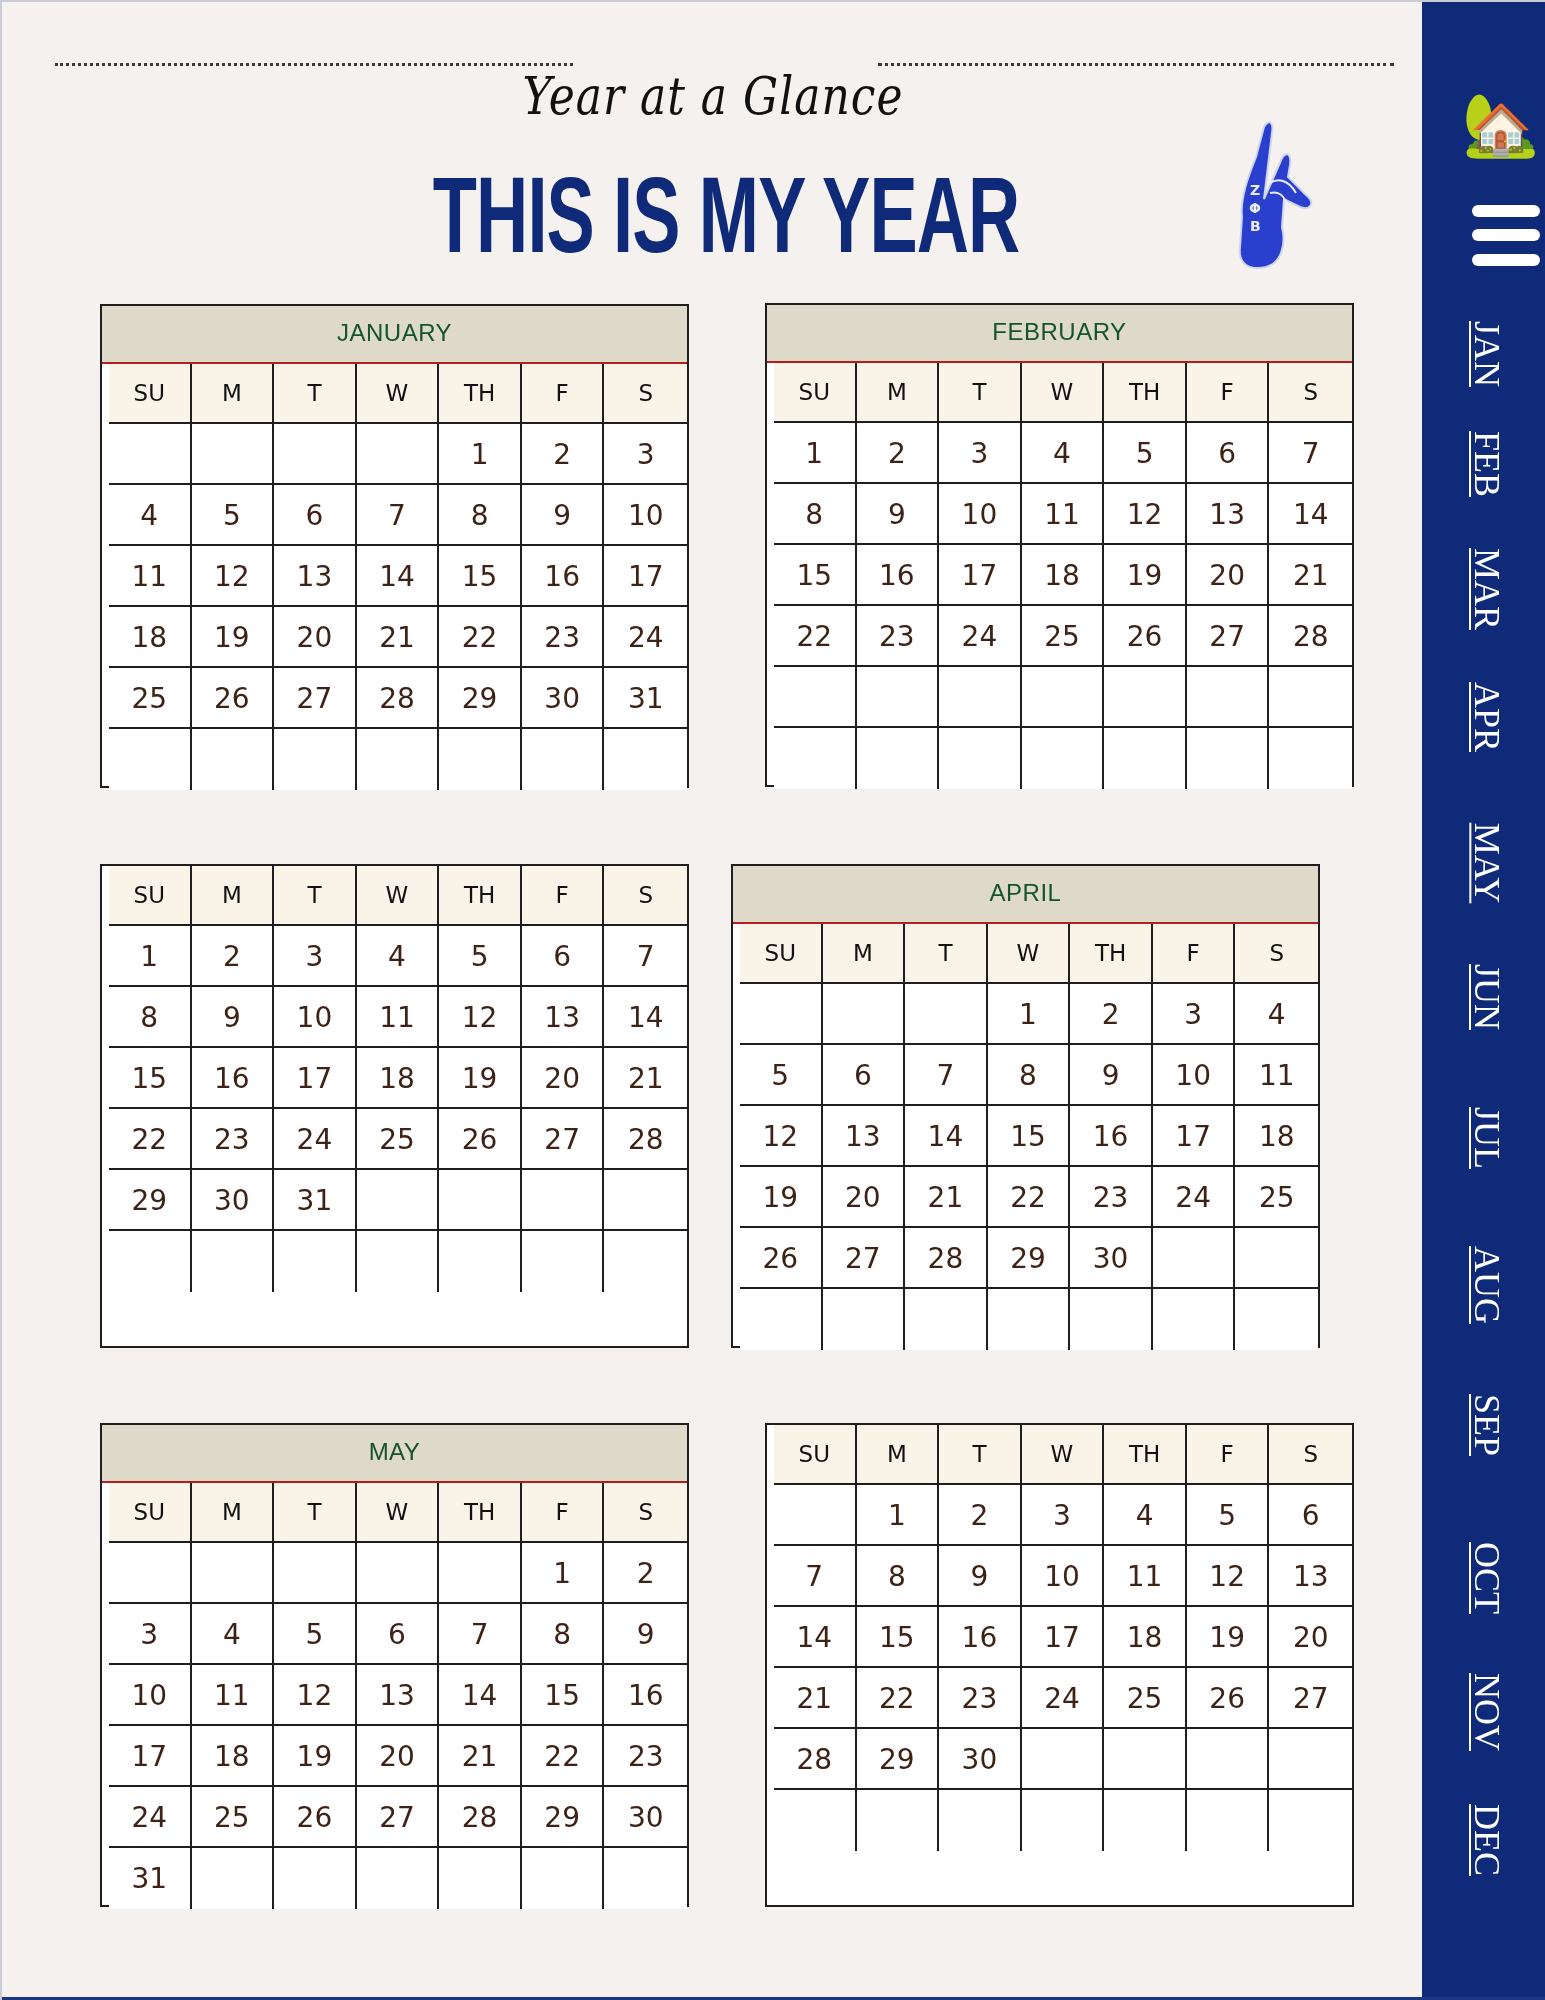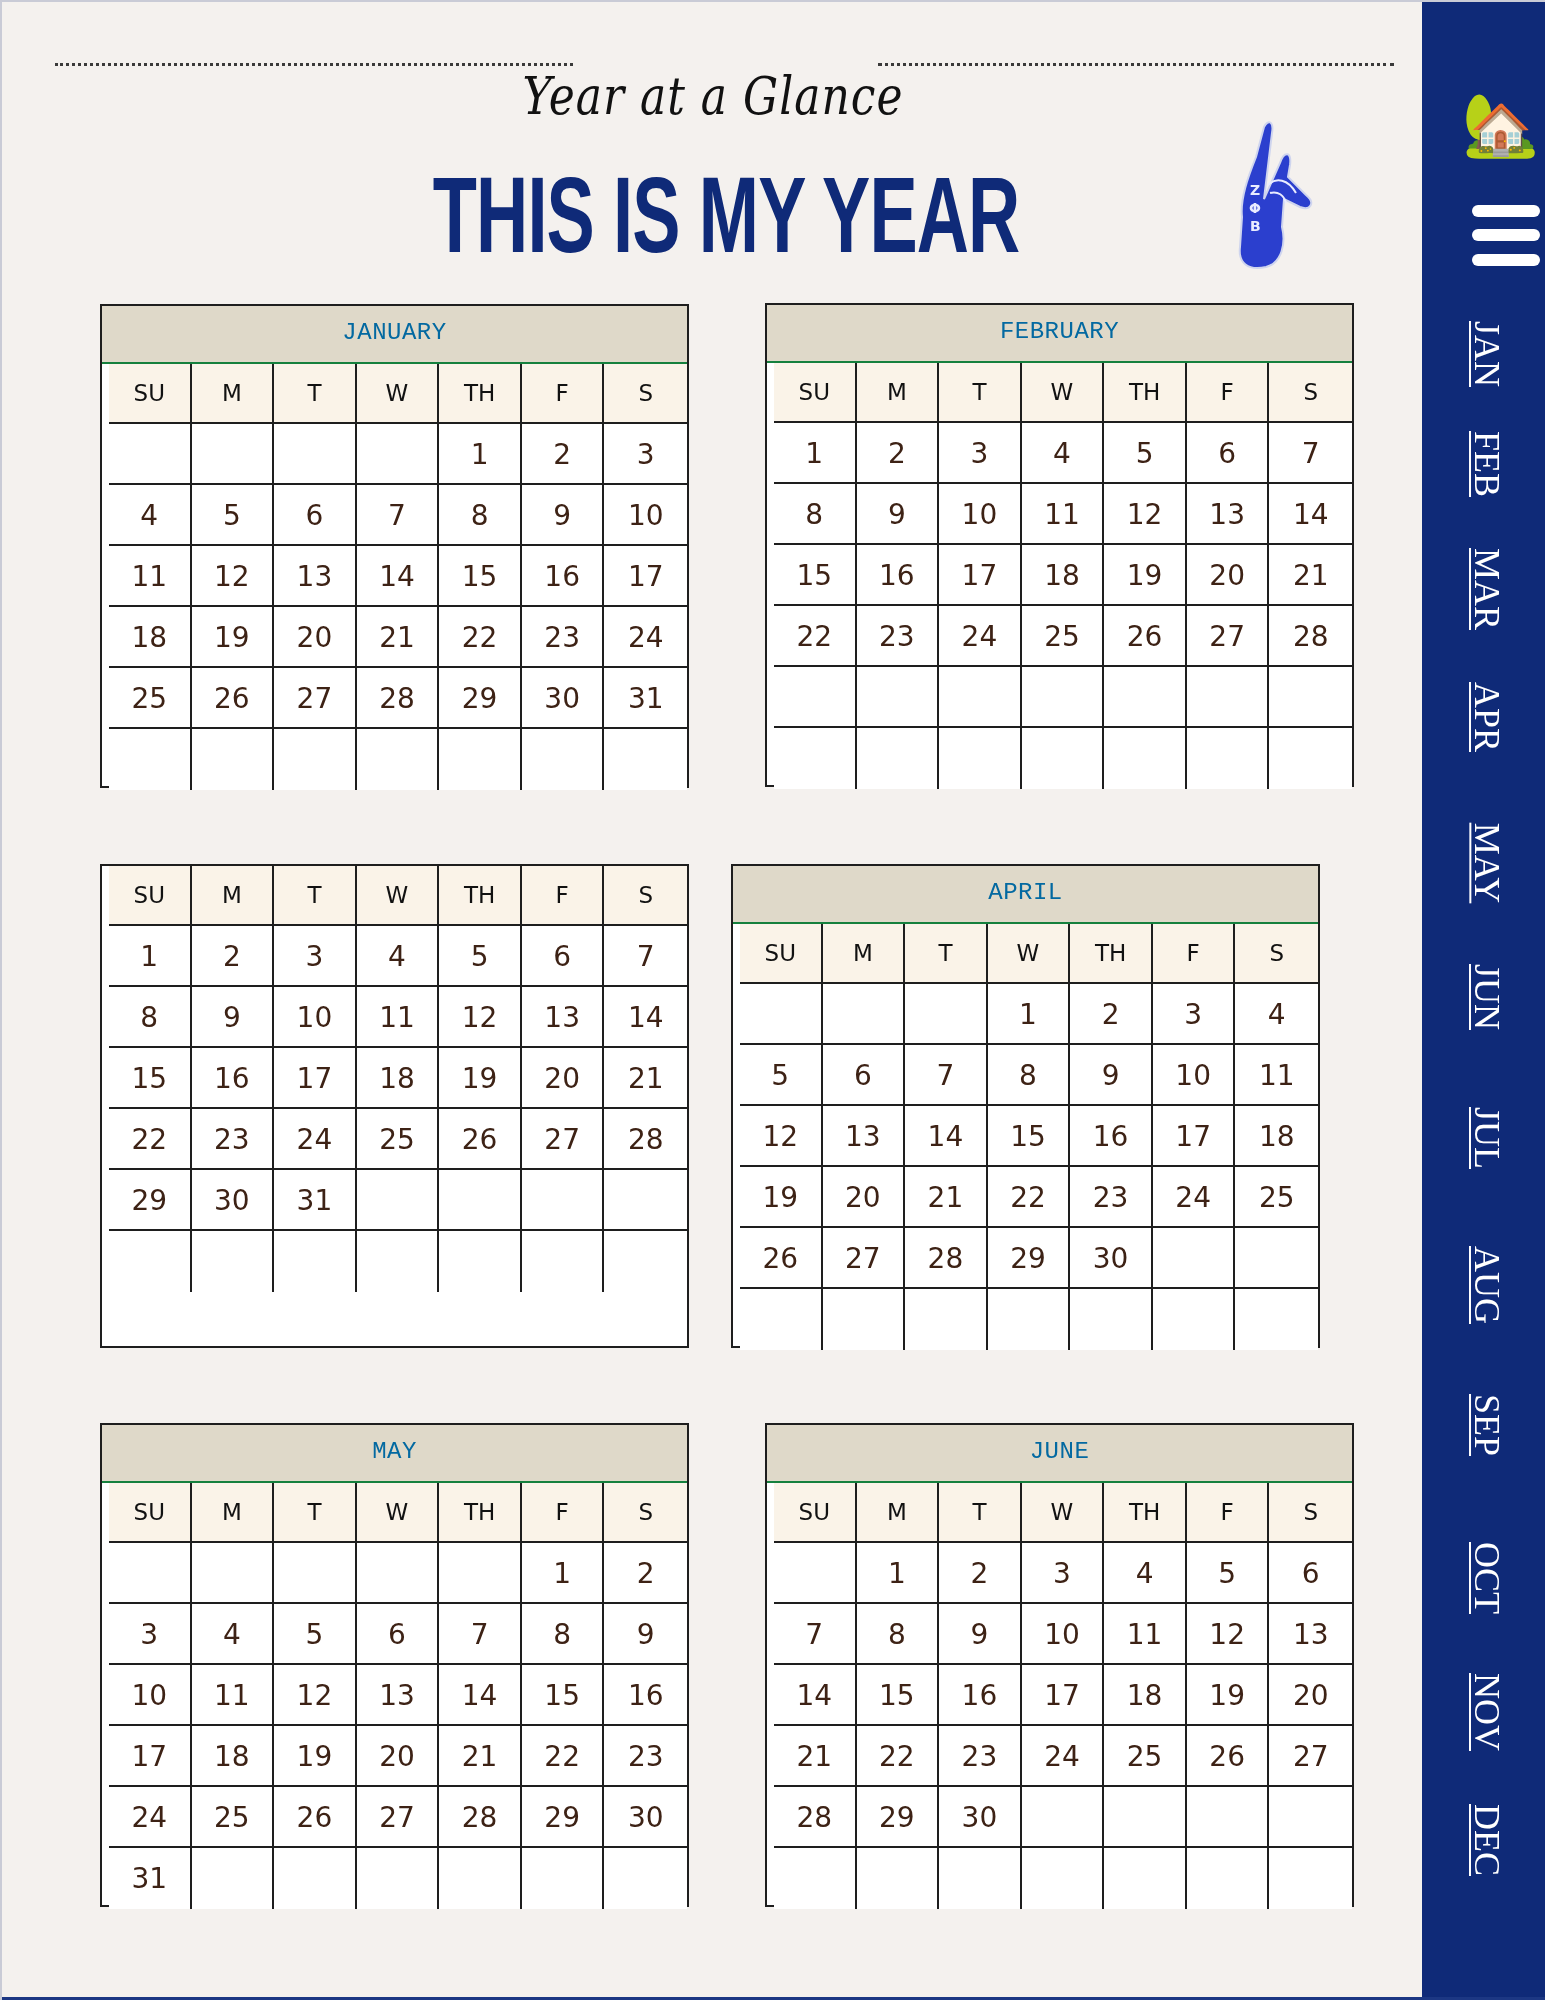--- a/index.html
+++ b/index.html
@@ -72,23 +72,23 @@
     letter-spacing: 0px;
     font-stretch: condensed;
   }
 
   
   .cal {
     position: absolute; width: 589px; height: 484px;
     border: 2px solid #1e1e1e; background: #fff;
   }
   .cal-title {
-    height: 58px; background: #dfd9c9; border-bottom: 2px solid #15803d;
+    height: 58px; background: #dfd9c9; border-bottom: 2px solid #b91c1c;
     text-align: center; line-height: 54px;
-    font-family: Liberation Mono, monospace; font-size: 24px; color: #0369a1;
+    font-family: Liberation Sans, sans-serif; font-size: 24px; color: #14532d;
     letter-spacing: 0.5px;
   }
   .cal-grid {
     display: grid; grid-template-columns: repeat(7, 1fr); padding-left: 7px;
   }
   .wk {
     height: 60px; background: #faf3e8;
     border-right: 2px solid #1e1e1e; border-bottom: 2px solid #1e1e1e;
     text-align: center; line-height: 58px;
     font-family: "DejaVu Sans", sans-serif; font-size: 23px; color: #111;
@@ -432,21 +432,20 @@
         <div class="day last-row">31</div>
         <div class="day last-row"></div>
         <div class="day last-row"></div>
         <div class="day last-row"></div>
         <div class="day last-row"></div>
         <div class="day last-row"></div>
         <div class="day last-row"></div>
       </div>
     </div>
     <div class="cal" style="left: 763px; top: 1421px;">
-      <div class="cal-title">JUNE</div>
       <div class="cal-grid">
         <div class="wk">SU</div>
         <div class="wk">M</div>
         <div class="wk">T</div>
         <div class="wk">W</div>
         <div class="wk">TH</div>
         <div class="wk">F</div>
         <div class="wk">S</div>
         <div class="day"></div>
         <div class="day">1</div>

